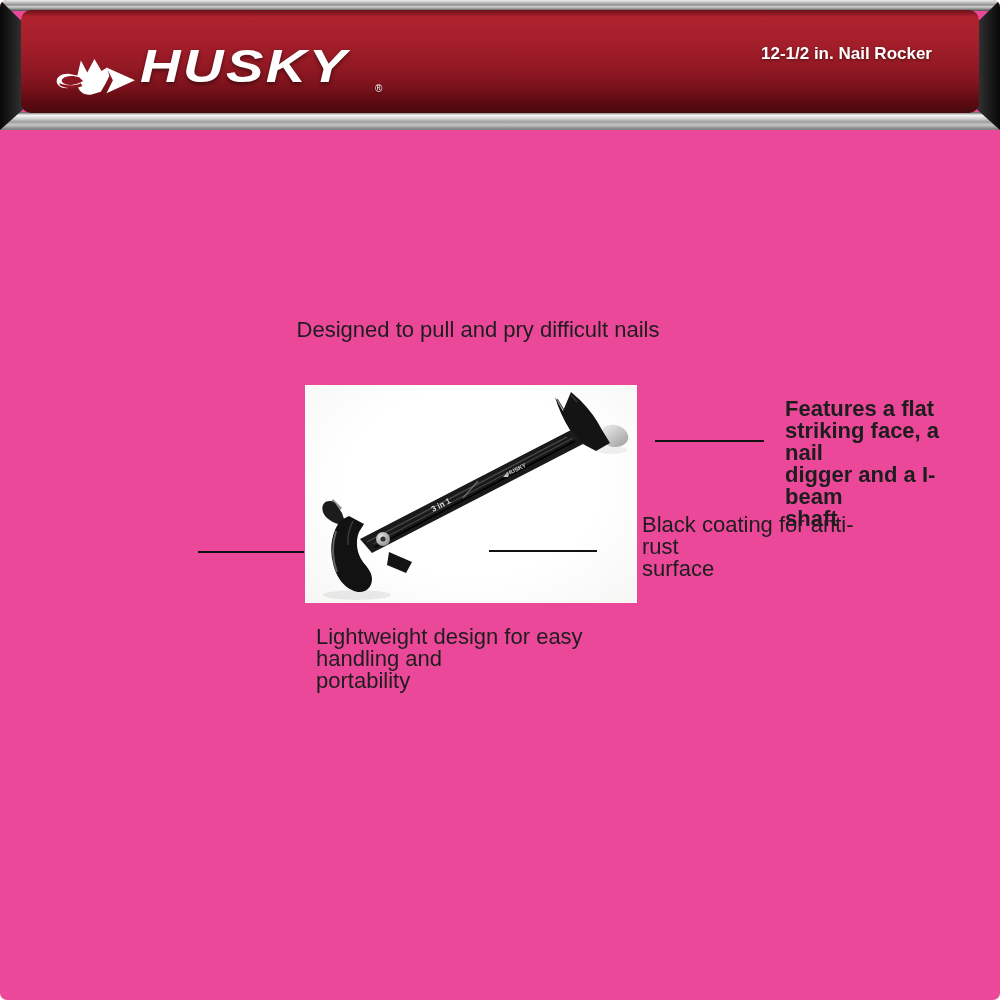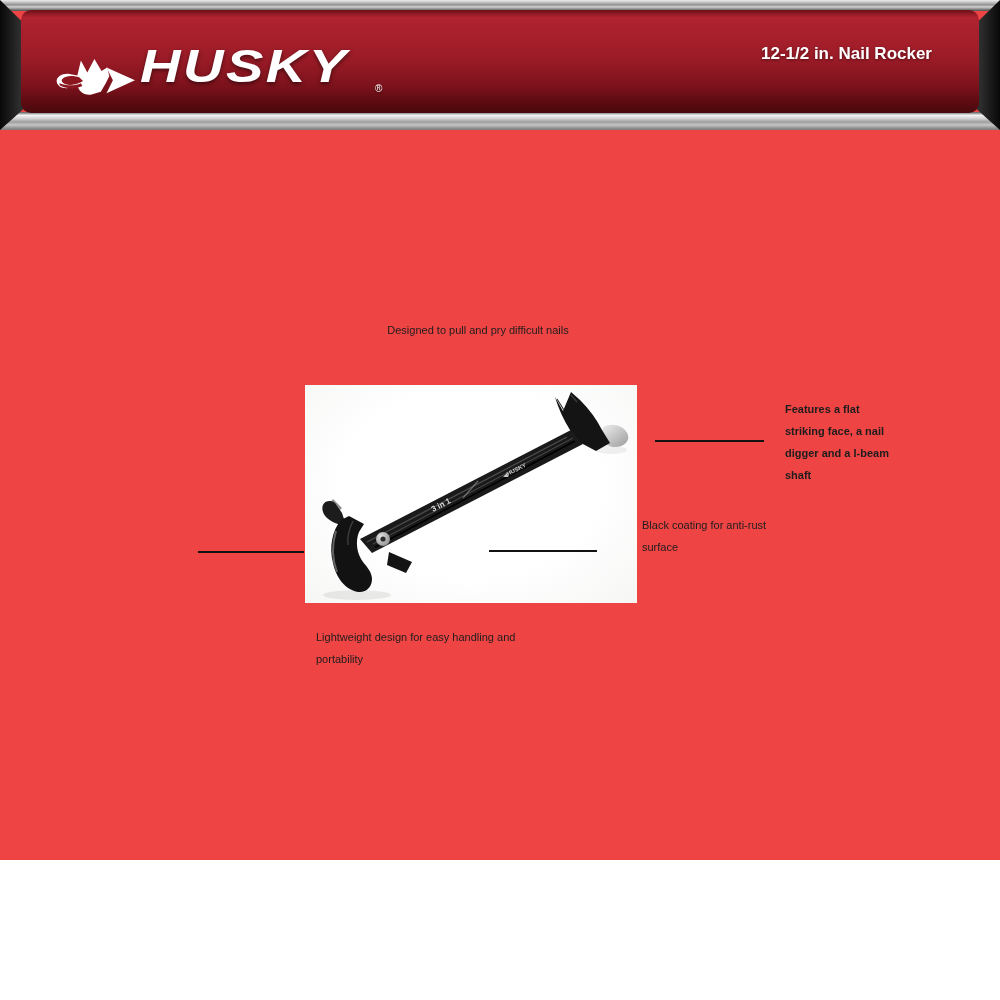--- a/index.html
+++ b/index.html
@@ -1,18 +1,18 @@
 <!DOCTYPE html>
 <html><head>
 <meta charset="utf-8">
 <style>
   html,body { margin:0; padding:0; }
   .page {
-    position:relative; width:1000px; height:860px; background:#ef4444;
-    font-family:"Liberation Sans", sans-serif; overflow:hidden;
+    position:relative; width:1000px; height:1000px; background:#ec4899;
+    font-family:"Liberation Sans", sans-serif; overflow:hidden;border-radius:7px;
   }
 
   
   .hdr { position:absolute; top:0; left:0; width:1000px; height:130px; }
   .hdr-metal-top {
     position:absolute; top:0; left:0; right:0; height:11px;
     background:linear-gradient(180deg,#ececec 0%,#c2c2c2 22%,#8f8f8f 45%,#d2d2d2 62%,#7e7e7e 86%,#4f4f4f 100%);
   }
   .hdr-metal-bottom {
     position:absolute; top:112px; left:0; right:0; height:18px;
@@ -36,21 +36,21 @@
     color:#fff; font-size:10px; align-self:flex-end; margin-left:64px; margin-bottom:6px;
     text-shadow:0 1px 2px rgba(0,0,0,0.5);
   }
   .hdr-title {
     position:absolute; right:68px; top:44px; color:#fff; font-weight:bold; font-size:17px;
     text-shadow:0 1px 3px rgba(0,0,0,0.45); white-space:nowrap;
   }
 
   
   .callout {
-    position:absolute; color:#1d1d1d; font-size:11px; line-height:22px;
+    position:absolute; color:#1d1d1d; font-size:22px; line-height:22px;
     white-space:pre-line;
   }
   .caption-top { left:278px; top:319px; width:400px; text-align:center; white-space:nowrap; }
   .co-features { left:785px; top:398px; width:180px;font-weight:bold; }
   .co-left     { left:46px;  top:511px; width:190px; }
   .co-coating  { left:642px; top:514px; width:230px; }
   .co-light    { left:316px; top:626px; width:340px; }
 
   .lead-line { position:absolute; border-top:2px solid #111; height:0; }
   .line-features { left:655px; top:440px; width:109px; }

